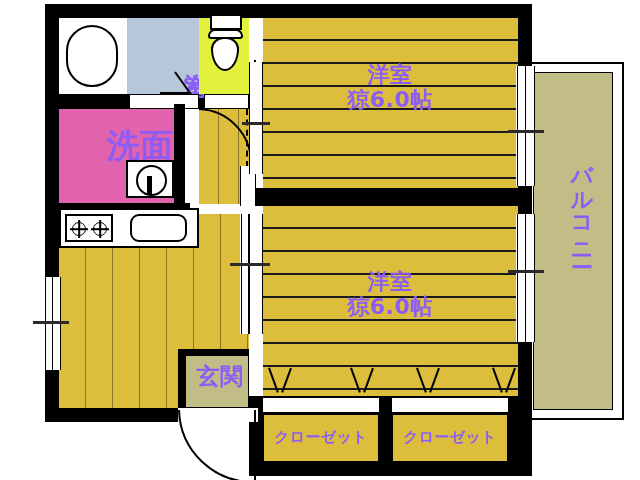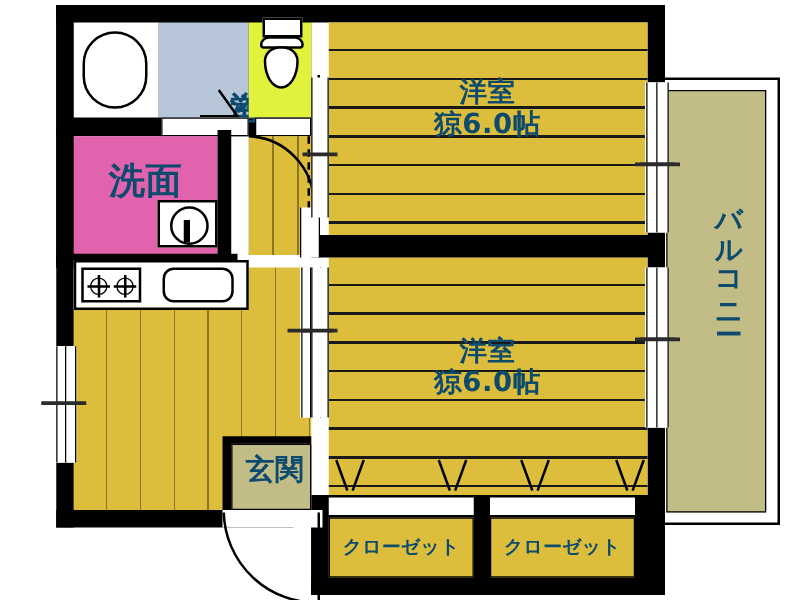--- a/index.html
+++ b/index.html
@@ -41,26 +41,26 @@
       repeating-linear-gradient(to right,
         #dcbe3c 0px, #dcbe3c 19px,
         #8c7520 19px, #8c7520 20px);
   }
 
   
   .ol{border:2px solid #000;}
   .ol1{border:1px solid #000;}
 
   
-  .lbl{position:absolute;color:#0c4a6e;font-weight:700;text-align:center;
+  .lbl{position:absolute;color:#8b5cf6;font-weight:700;text-align:center;
        letter-spacing:.02em;line-height:1.12;white-space:nowrap;}
   .lbl-room{font-size:22px;}
   .lbl-room .sub{font-size:22px;display:block;}
   .lbl-sm{font-size:17px;}
-  .lbl-xs{font-size:15px;}
+  .lbl-xs{font-size:15px;font-family:Liberation Serif, serif;}
   .lbl-vert{writing-mode:vertical-rl;text-orientation:upright;
             font-size:22px;font-weight:700;letter-spacing:.06em;}
 
   
   .tub{background:#fff;border:2px solid #000;border-radius:28px;}
   .counter{background:#fff;border:2px solid #000;}
   .stove{background:#fff;border:2px solid #000;}
   .burner{position:absolute;width:12px;height:12px;border:1.6px solid #000;
           border-radius:50%;}
   .burner:before{content:"";position:absolute;left:50%;top:-3px;width:1.6px;
@@ -161,21 +161,21 @@
   <div class="abs open-white ol1" style="left:129px;top:94px;width:70px;height:15px;"></div>
 
   <div class="abs fill-wc" style="left:199px;top:18px;width:50px;height:76px;"></div>
   <div class="wc-tank abs" style="left:210px;top:14px;width:32px;height:16px;"></div>
   <div class="wc-lid abs" style="left:208px;top:29px;width:35px;height:10px;"></div>
   <div class="wc-bowl abs" style="left:211px;top:37px;width:28px;height:34px;"></div>
   <div class="abs open-white ol1" style="left:204px;top:94px;width:45px;height:15px;"></div>
 
   <div class="abs wall" style="left:45px;top:104px;width:14px;height:110px;"></div>
   <div class="abs fill-wash" style="left:59px;top:109px;width:115px;height:95px;"></div>
-  <div class="lbl lbl-sm" style="left:59px;top:128px;width:115px;font-size:29px;">洗面</div>
+  <div class="lbl lbl-sm" style="left:59px;top:128px;width:115px;font-size:33px;text-align:right;">洗面</div>
 
   <div class="wm abs" style="left:126px;top:160px;width:48px;height:38px;"></div>
   <div class="wmcircle" style="left:136px;top:165px;width:27px;height:27px;"></div>
   <div class="wmstem" style="left:147px;top:176px;width:5px;height:18px;"></div>
 
   <div class="abs wall" style="left:45px;top:203px;width:145px;height:11px;"></div>
   <div class="abs wall" style="left:174px;top:104px;width:11px;height:110px;"></div>
 
   <div class="abs wood-narrow" style="left:199px;top:109px;width:50px;height:95px;"></div>
 

